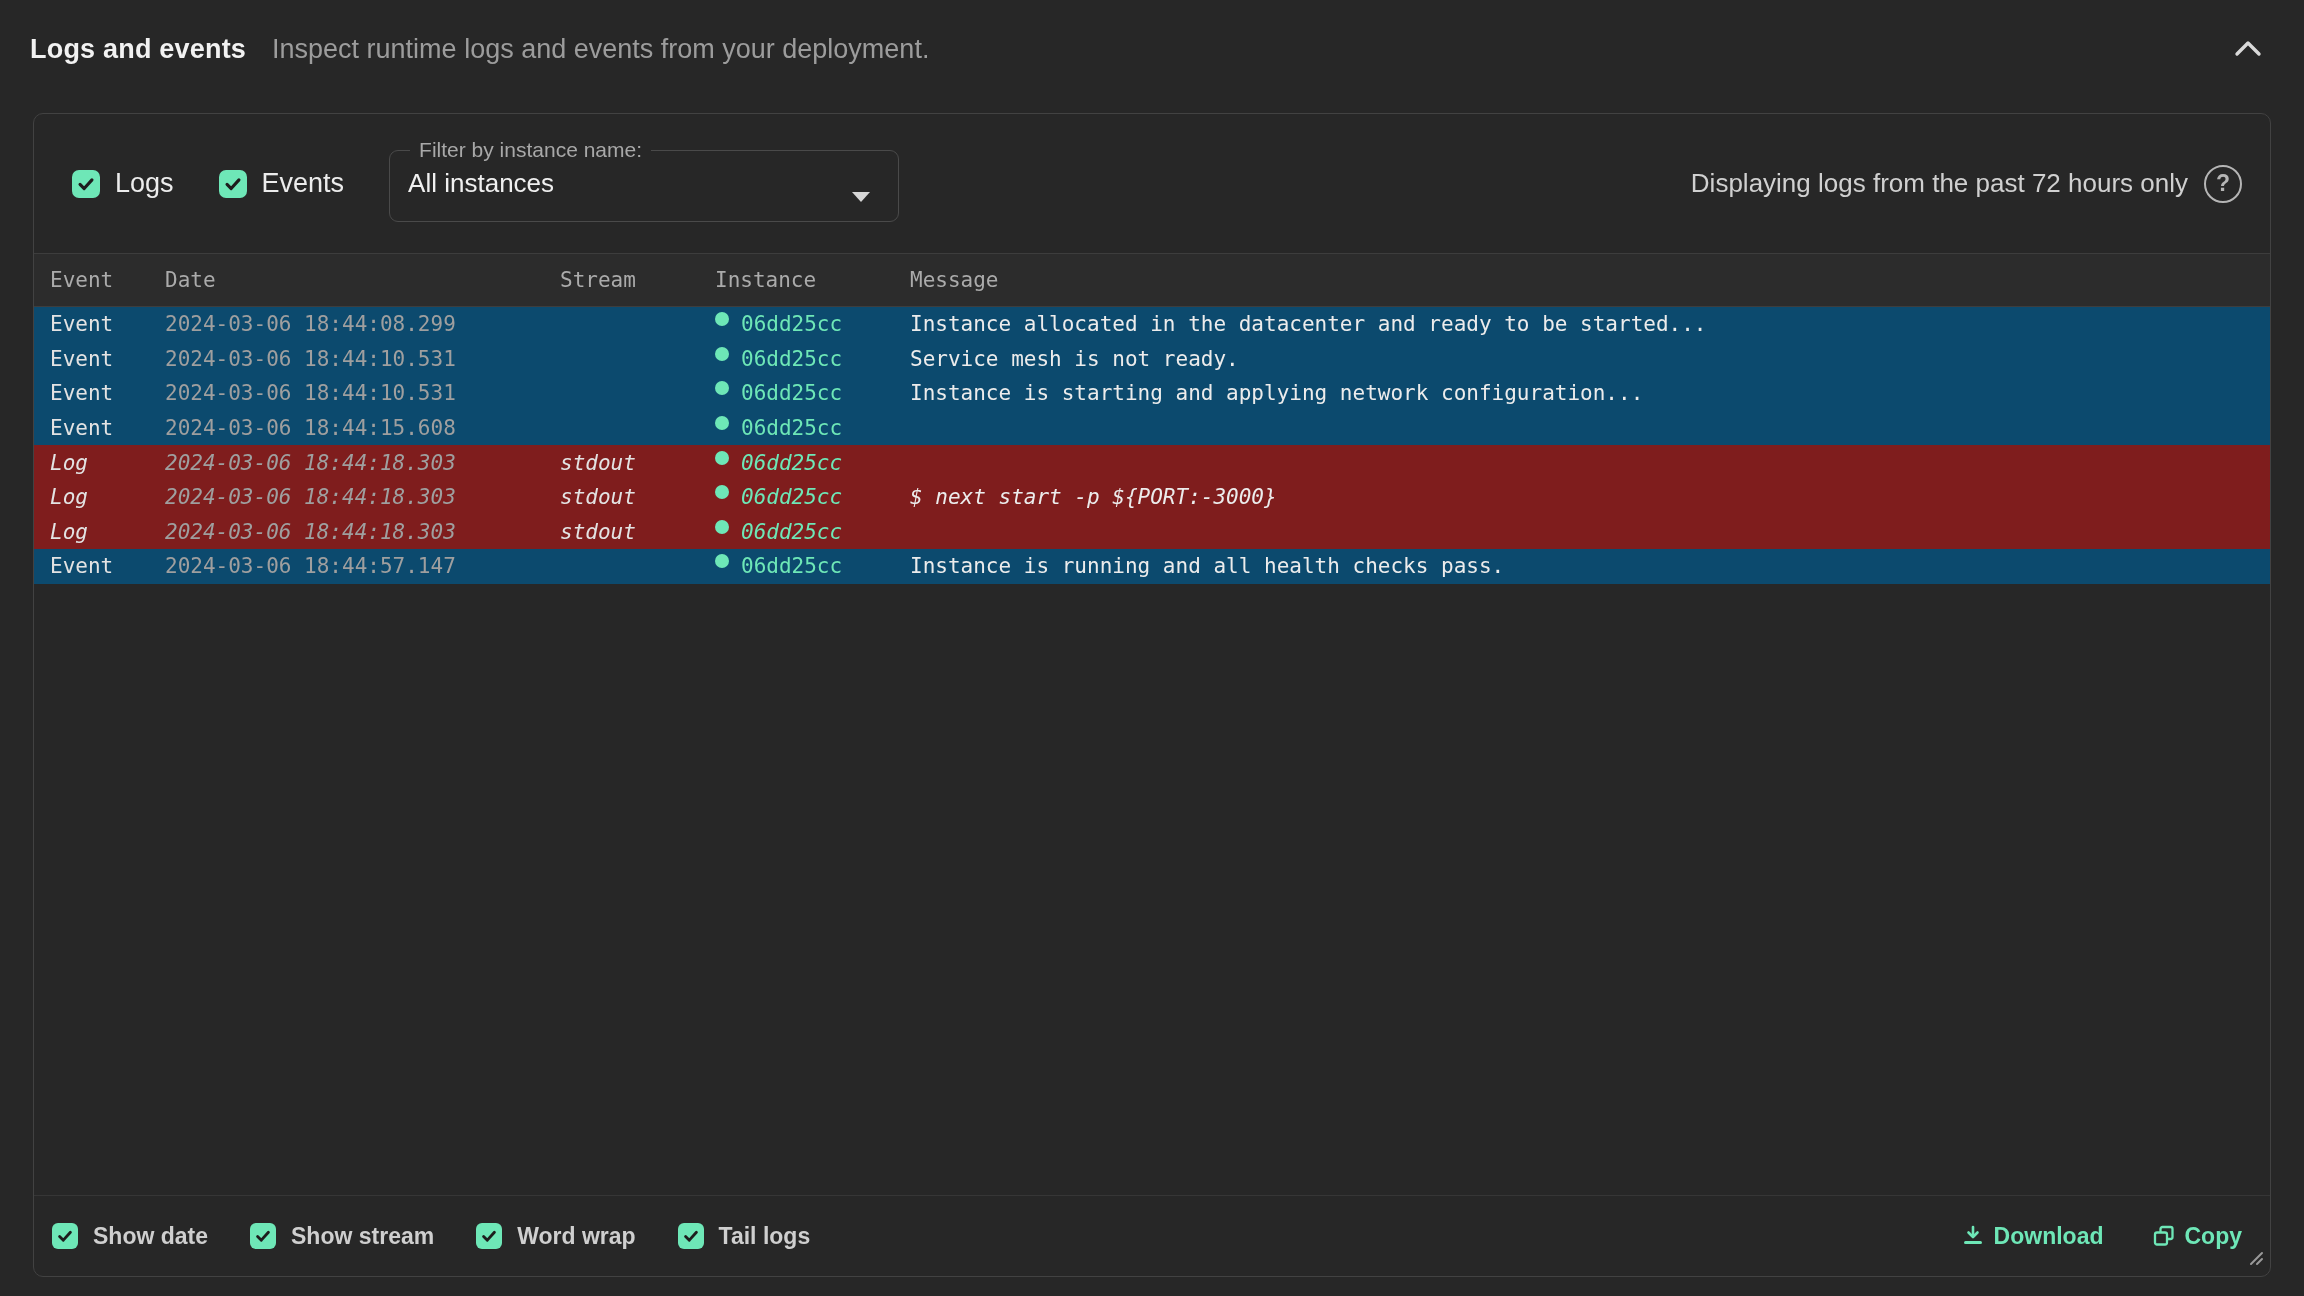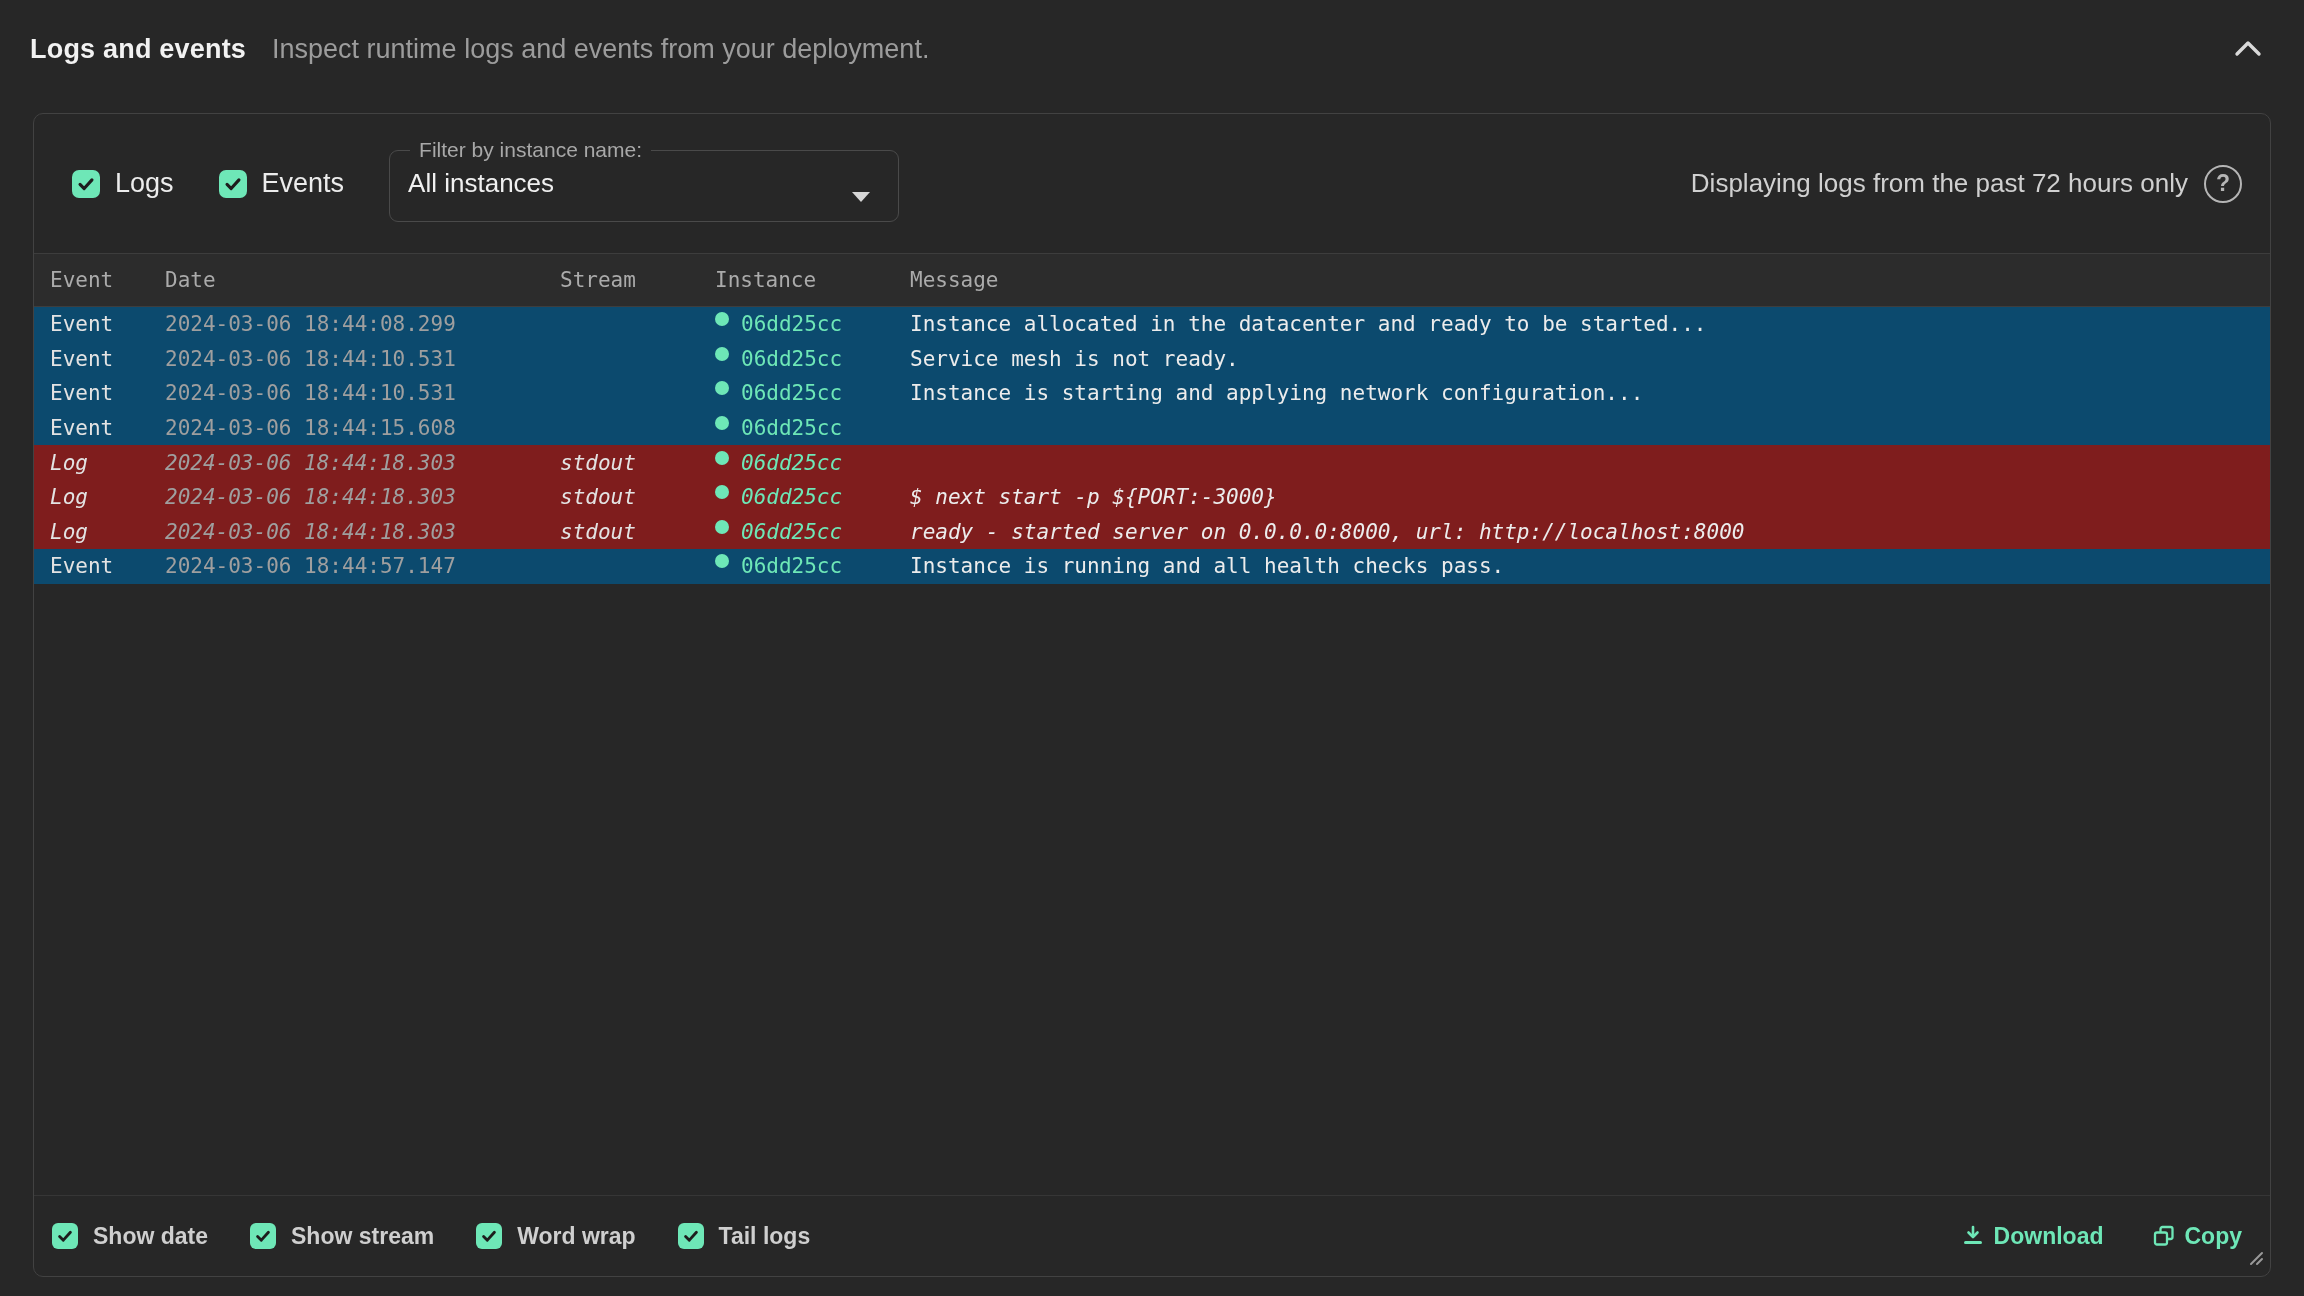--- a/index.html
+++ b/index.html
@@ -277,21 +277,20 @@
     </div>
 
     <div class="log-row grid-cols mono row-log">
       <span class="c-type">Log</span>
       <span class="c-date">2024-03-06 18:44:18.303</span>
       <span class="c-stream">stdout</span>
       <span class="c-instance">
         <span class="inst-dot"></span>
         <span>06dd25cc</span>
       </span>
-      <span class="c-message">ready - started server on 0.0.0.0:8000, url: http://localhost:8000</span>
     </div>
 
     <div class="log-row grid-cols mono row-event">
       <span class="c-type">Event</span>
       <span class="c-date">2024-03-06 18:44:57.147</span>
       <span class="c-stream"></span>
       <span class="c-instance">
         <span class="inst-dot"></span>
         <span>06dd25cc</span>
       </span>

